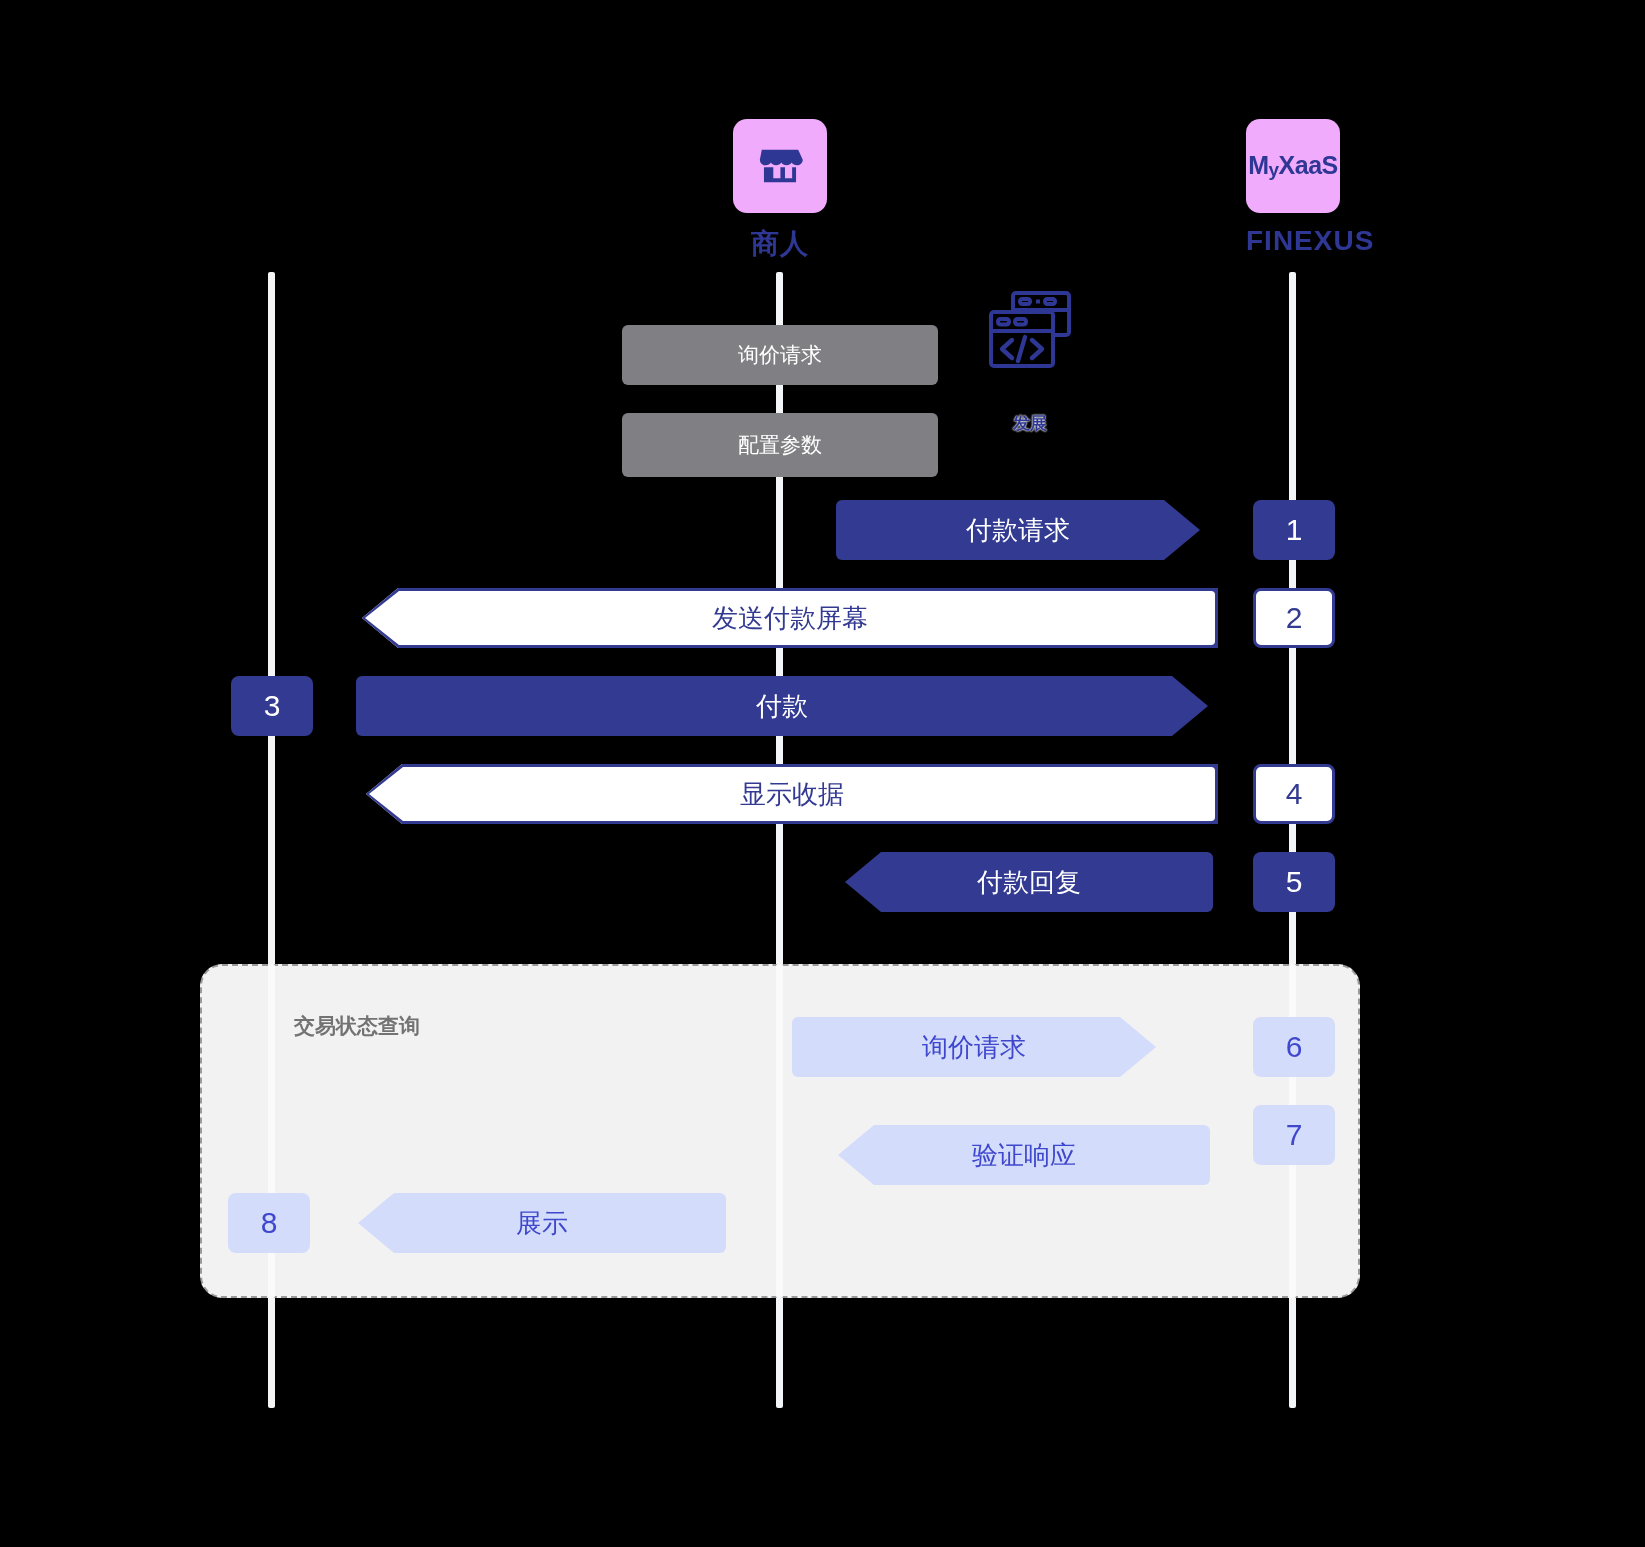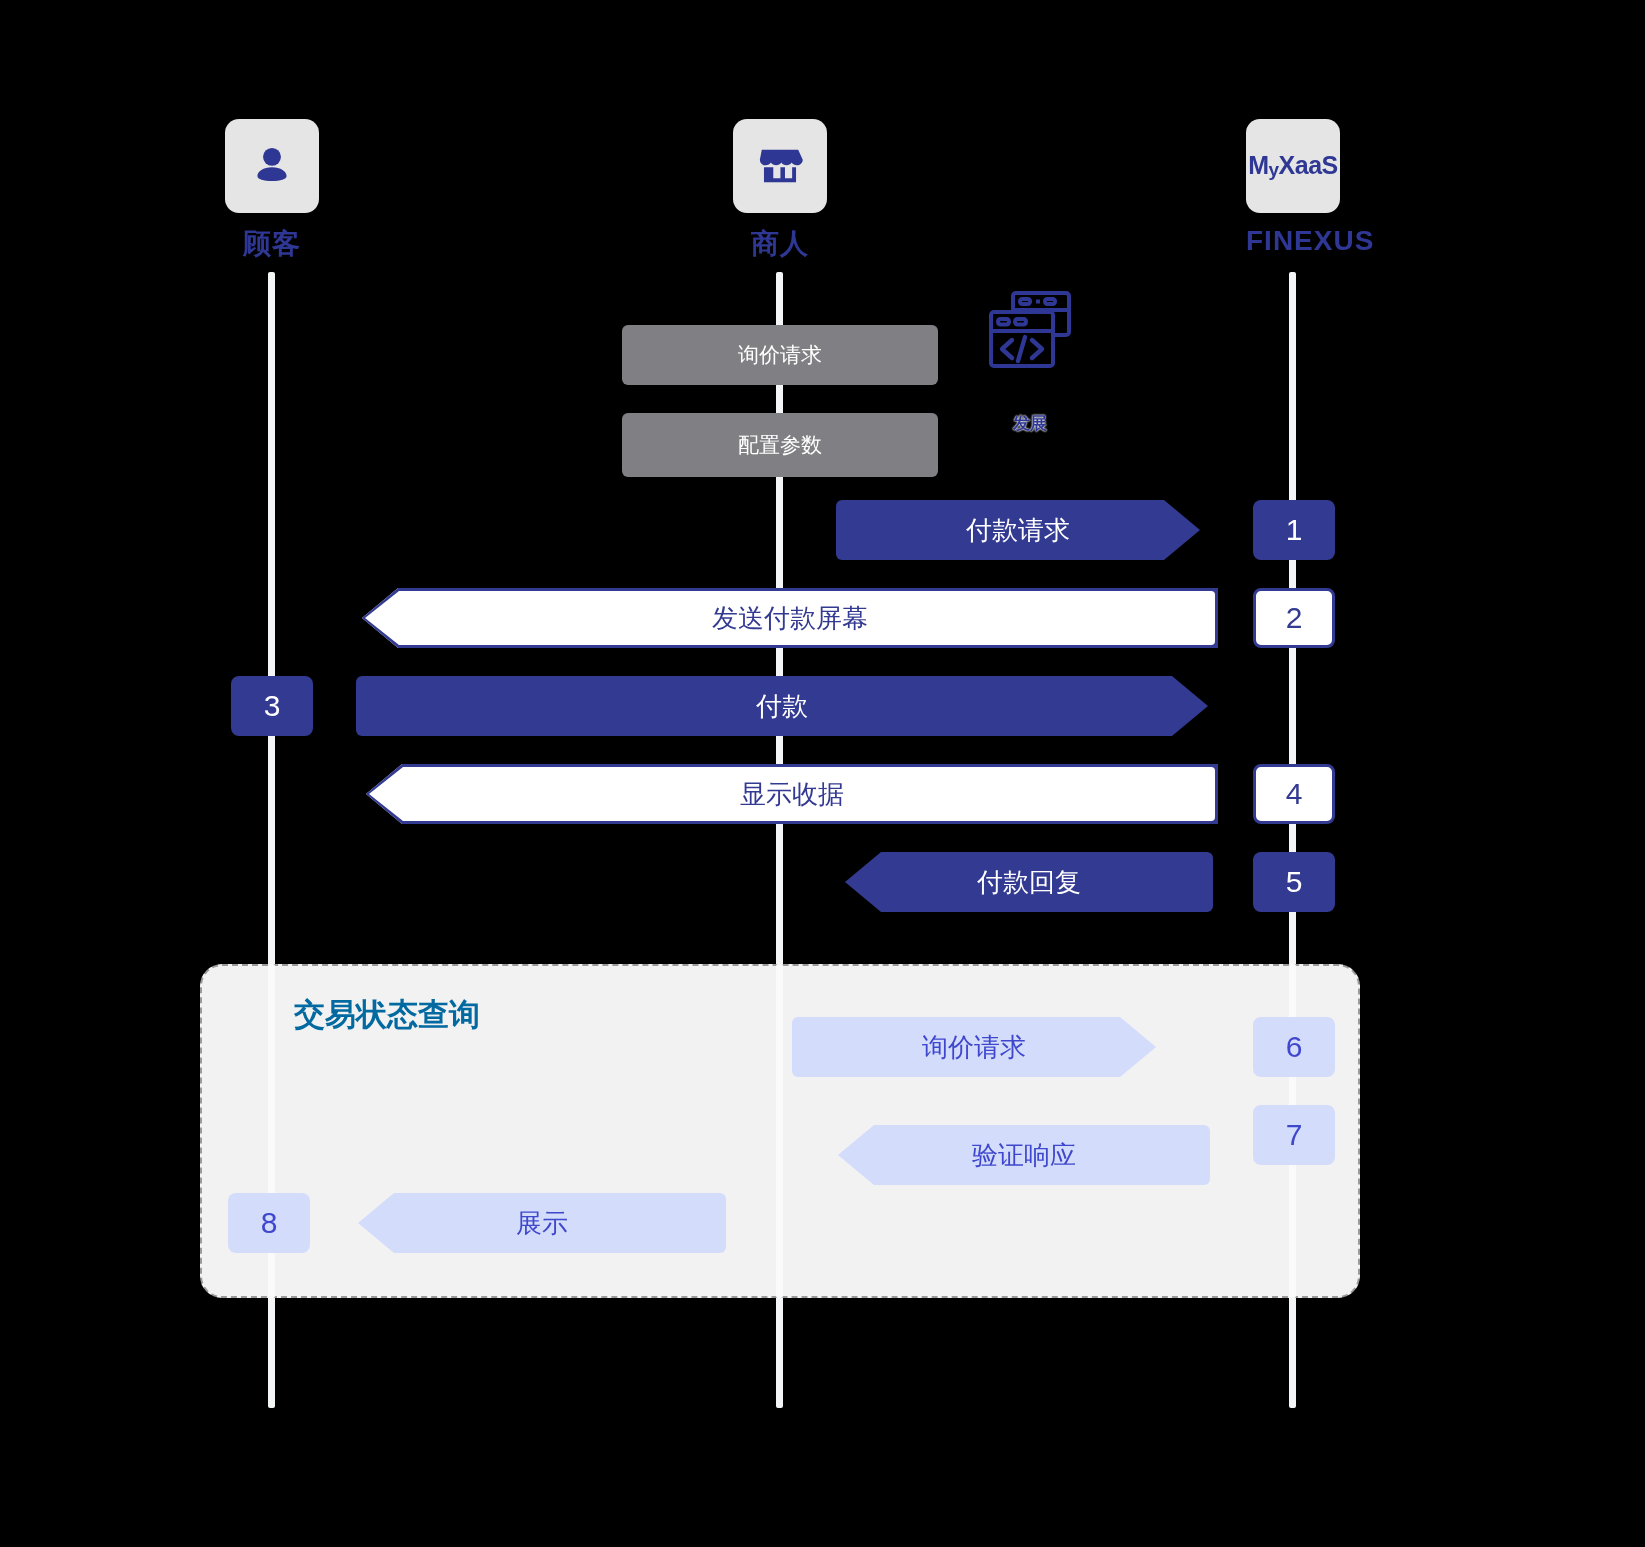--- a/index.html
+++ b/index.html
@@ -8,21 +8,21 @@
     width:1645px;height:1547px;position:relative;overflow:hidden;
   }
   #stage{position:absolute;left:0;top:0;width:1645px;height:1547px;}
 
   
   .lifeline{position:absolute;width:7px;background:#f4f5f7;top:272px;height:1136px;border-radius:2px;}
 
   
   .actor{position:absolute;text-align:center;}
   .actor .box{
-    width:94px;height:94px;border-radius:14px;background:#e5e5e5;
+    width:94px;height:94px;border-radius:14px;background:#f0abfc;
     display:flex;align-items:center;justify-content:center;margin:0 auto;
   }
   .actor .label{
     margin-top:12px;font-size:28px;font-weight:bold;color:#2f3795;
     letter-spacing:1px;white-space:nowrap;
   }
   .actor .logotext{
     font-size:25px;font-weight:bold;color:#2f3795;letter-spacing:-0.5px;
   }
   .logotext .sub{font-size:19px;vertical-align:-2px;}
@@ -78,41 +78,32 @@
   .badge.solid{background:#333a91;color:#ffffff;}
   .badge.outline{background:#ffffff;color:#333a91;border:3px solid #333a91;}
   .badge.light{background:#d3dcfb;color:#3f48cc;}
 
   
   .panel{
     position:absolute;background:#f2f2f2;border:2px dashed #9a9a9a;
     border-radius:22px;box-sizing:border-box;
   }
   .panel .ptitle{
-    position:absolute;left:92px;top:28px;font-size:31px;font-weight:bold;color:#0369a1;
+    position:absolute;left:92px;top:46px;font-size:21px;font-weight:bold;color:#737373;
   }
 </style>
 </head>
 <body>
 
 <div id="stage">
 
   <div class="lifeline" style="left:268px;"></div>
   <div class="lifeline" style="left:776px;"></div>
   <div class="lifeline" style="left:1289px;"></div>
 
-  <div class="actor" style="left:225px;top:119px;width:94px;">
-    <div class="box">
-      <svg width="50" height="50" viewBox="0 0 24 24">
-        <circle cx="12" cy="7.6" r="4.3" fill="#2f3795"></circle>
-        <path d="M12 12.6c-4.2 0-7 2.1-7 4.2 0 1.6 3 2.4 7 2.4s7-.8 7-2.4c0-2.1-2.8-4.2-7-4.2z" fill="#2f3795"></path>
-      </svg>
-    </div>
-    <div class="label">顾客</div>
-  </div>
 
   <div class="actor" style="left:733px;top:119px;width:94px;">
     <div class="box">
       <svg width="52" height="52" viewBox="0 0 24 24">
         <path d="M3.6 4.5h16.8l2.1 4.6c0 1.6-1.3 2.6-2.7 2.6-1 0-1.9-.5-2.4-1.3-.5.8-1.4 1.3-2.4 1.3s-1.9-.5-2.4-1.3c-.5.8-1.4 1.3-2.4 1.3s-1.9-.5-2.4-1.3c-.5.8-1.4 1.3-2.4 1.3-1.4 0-2.7-1-2.7-2.6z" fill="#2f3795"></path>
         <path d="M4.6 12.6v6.9h14.8v-6.9h-1.8v5.1h-3.3v-5.1h-2.1v5.1H8.9v-5.1z" fill="#2f3795"></path>
       </svg>
     </div>
     <div class="label">商人</div>
   </div>

